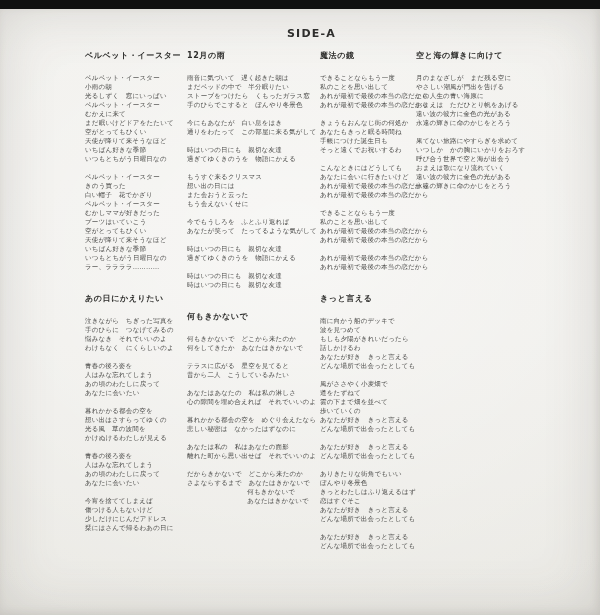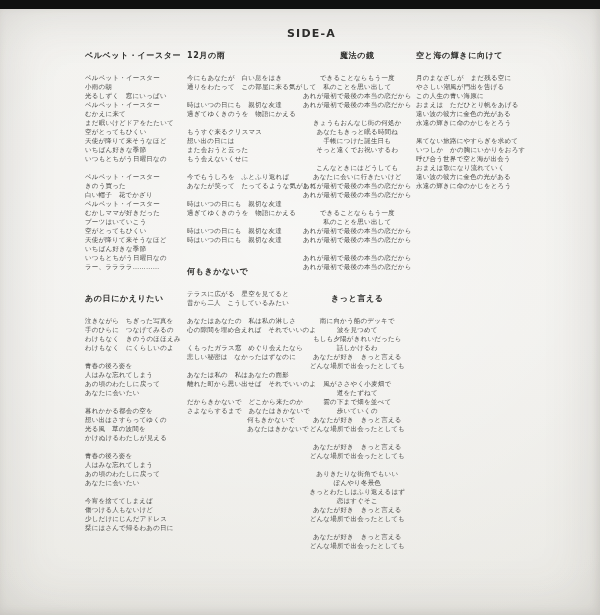--- a/index.html
+++ b/index.html
@@ -38,21 +38,21 @@
     left: 287px;
     top: 18px;
     font-size: 11px;
     font-weight: bold;
     letter-spacing: 1.2px;
     color: var(--ink_bold);
   }
   .col { position: absolute; top: 41px; }
   .col1 { left: 85px; }
   .col2 { left: 187px; }
-  .col3 { left: 303px; text-align: center; }
+  .col3 { left: 320px; }
   .col4 { left: 416px; }
   .song + .song { margin-top: 21px; }
   .song-title {
     font-size: 8px;
     font-weight: bold;
     letter-spacing: 0.6px;
     color: var(--ink_bold);
     margin-bottom: 13px;
   }
   .stanza { margin-bottom: 9px; }
@@ -99,21 +99,21 @@
               <div class="line">いちばん好きな季節</div>
               <div class="line">いつもとちがう日曜日なの</div>
               <div class="line">ラー、ララララ…………</div>
             </div>
           </div>
           <div class="song">
             <div class="song-title">あの日にかえりたい</div>
             <div class="stanza">
               <div class="line">泣きながら　ちぎった写真を</div>
               <div class="line">手のひらに　つなげてみるの</div>
-              <div class="line">わけもなく　きのうのほほえみ</div>
+              <div class="line">悩みなき　それでいいのよ</div>
               <div class="line">わけもなく　にくらしいのよ</div>
             </div>
             <div class="stanza">
               <div class="line">青春の後ろ姿を</div>
               <div class="line">人はみな忘れてしまう</div>
               <div class="line">あの頃のわたしに戻って</div>
               <div class="line">あなたに会いたい</div>
             </div>
             <div class="stanza">
               <div class="line">暮れかかる都会の空を</div>
@@ -132,20 +132,26 @@
               <div class="line">傷つける人もないけど</div>
               <div class="line">少しだけにじんだアドレス</div>
               <div class="line">栞にはさんで帰るわあの日に</div>
             </div>
           </div>
         </div>
         <div class="col col2">
           <div class="song">
             <div class="song-title">12月の雨</div>
             <div class="stanza">
+              <div class="line">雨音に気づいて　遅く起きた朝は</div>
+              <div class="line">まだベッドの中で　半分眠りたい</div>
+              <div class="line">ストーブをつけたら　くもったガラス窓</div>
+              <div class="line">手のひらでこすると　ぼんやり冬景色</div>
+            </div>
+            <div class="stanza">
               <div class="line">今にもあなたが　白い息をはき</div>
               <div class="line">通りをわたって　この部屋に来る気がして</div>
             </div>
             <div class="stanza">
               <div class="line">時はいつの日にも　親切な友達</div>
               <div class="line">過ぎてゆくきのうを　物語にかえる</div>
             </div>
             <div class="stanza">
               <div class="line">もうすぐ来るクリスマス</div>
               <div class="line">想い出の日には</div>
@@ -161,29 +167,33 @@
               <div class="line">過ぎてゆくきのうを　物語にかえる</div>
             </div>
             <div class="stanza">
               <div class="line">時はいつの日にも　親切な友達</div>
               <div class="line">時はいつの日にも　親切な友達</div>
             </div>
           </div>
           <div class="song">
             <div class="song-title">何もきかないで</div>
             <div class="stanza">
+              <div class="line">何もきかないで　どこから来たのか</div>
+              <div class="line">何をしてきたか　あなたはきかないで</div>
+            </div>
+            <div class="stanza">
               <div class="line">テラスに広がる　星空を見てると</div>
               <div class="line">昔から二人　こうしているみたい</div>
             </div>
             <div class="stanza">
               <div class="line">あなたはあなたの　私は私の淋しさ</div>
               <div class="line">心の隙間を埋め合えれば　それでいいのよ</div>
             </div>
             <div class="stanza">
-              <div class="line">くもったガラス窓　めぐり会えたなら</div>
+              <div class="line">暮れかかる都会の空を　めぐり会えたなら</div>
               <div class="line">悲しい秘密は　なかったはずなのに</div>
             </div>
             <div class="stanza">
               <div class="line">あなたは私の　私はあなたの面影</div>
               <div class="line">離れた町から思い出せば　それでいいのよ</div>
             </div>
             <div class="stanza">
               <div class="line">だからきかないで　どこから来たのか</div>
               <div class="line">さよならするまで　あなたはきかないで</div>
               <div class="line">　　　　　　　　　何もきかないで</div>

